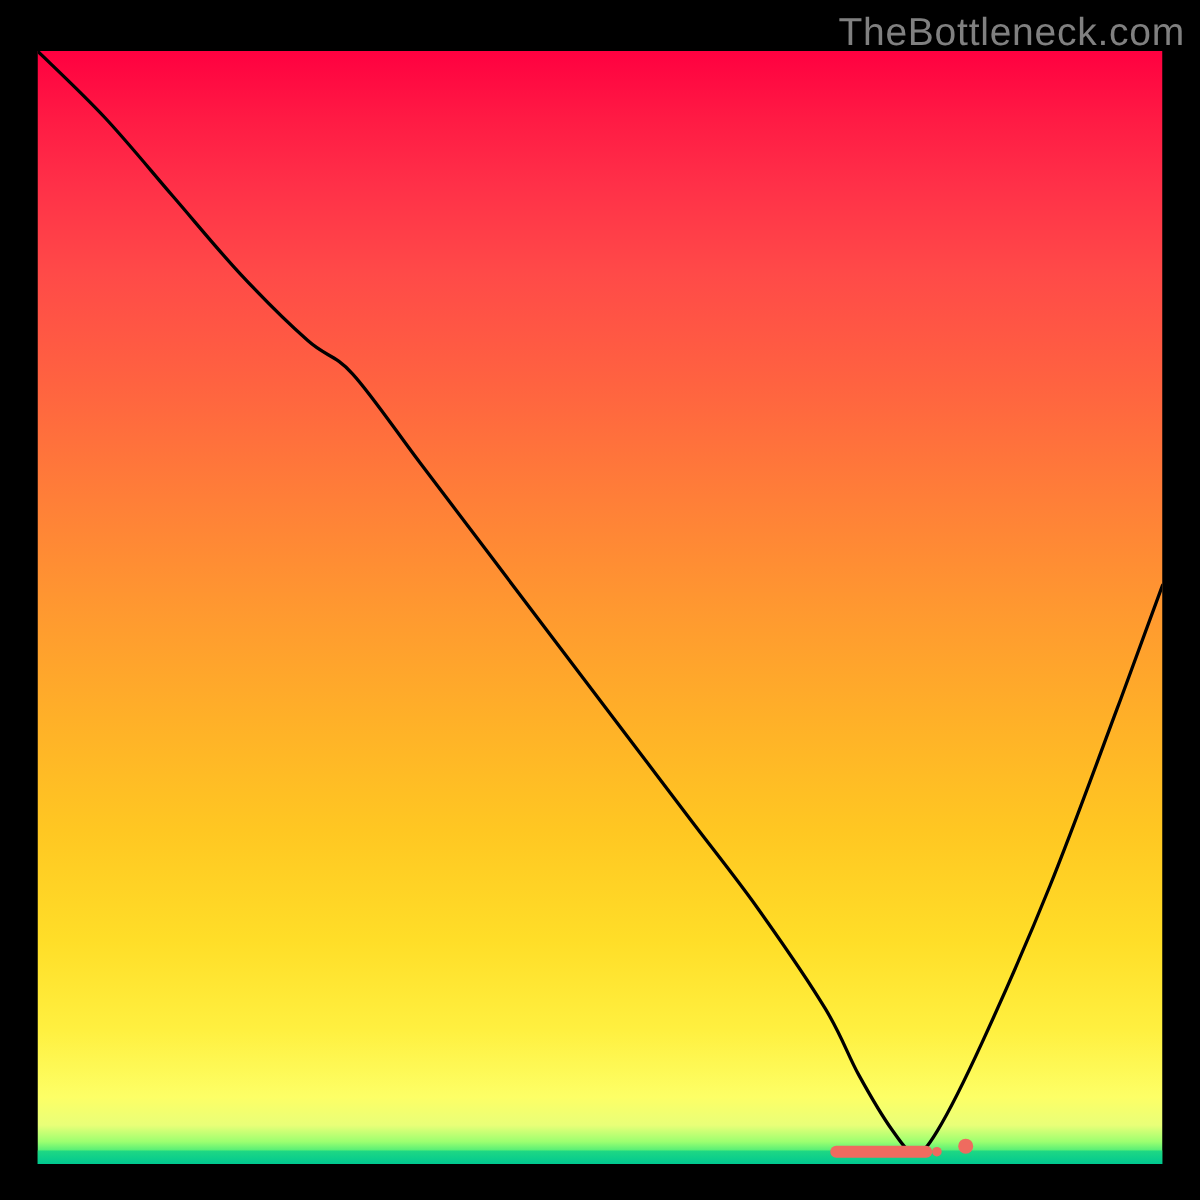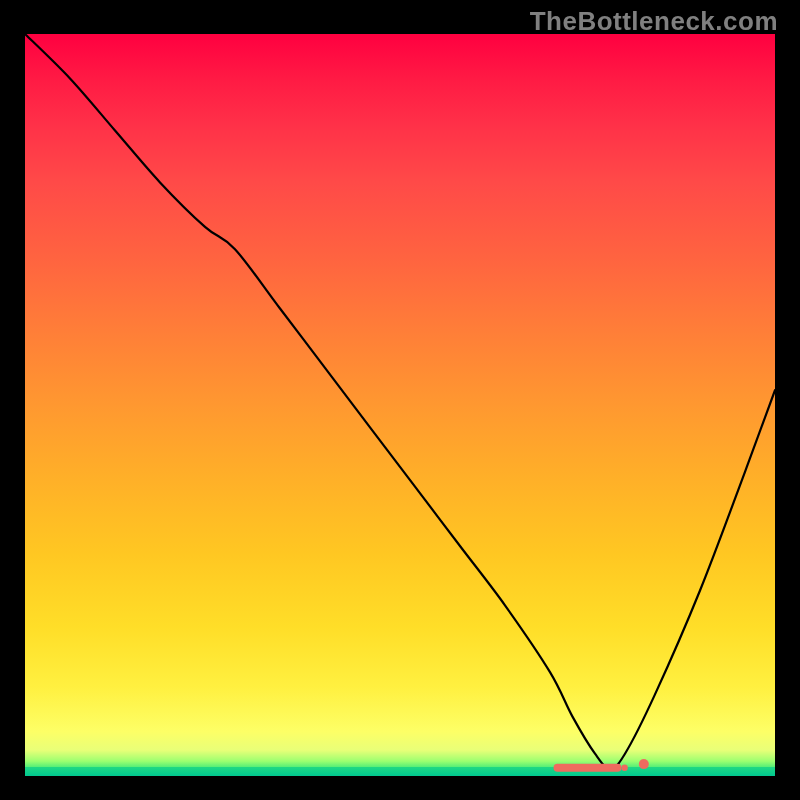--- a/index.html
+++ b/index.html
@@ -13,24 +13,24 @@
   }
   .stage {
     position: relative;
     width: 800px;
     height: 800px;
     background: #000;
   }
   .watermark {
     position: absolute;
     top: 6px;
-    right: 22px;
+    right: 10px;
     color: #808080;
     font-size: 26px;
-    font-weight: 700;
+    font-weight: 400;
     letter-spacing: 0.5px;
     z-index: 5;
   }
   .plot-area {
     position: absolute;
     left: 25px;
     top: 34px;
     width: 750px;
     height: 742px;
     overflow: hidden;

